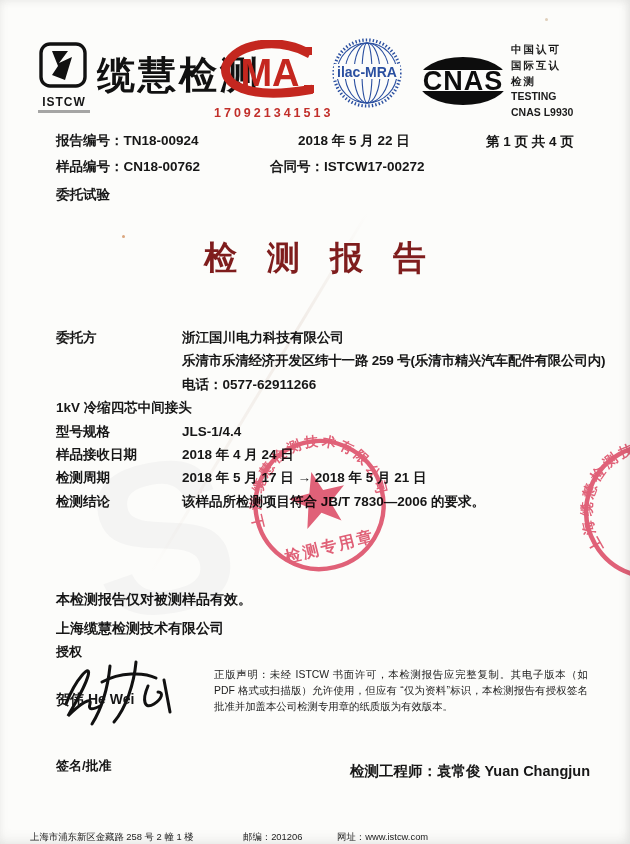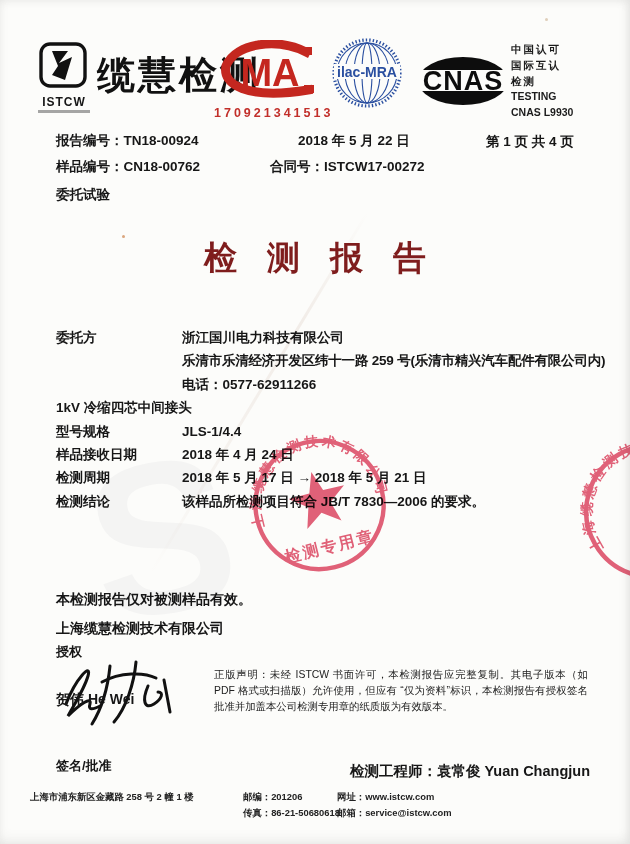--- a/index.html
+++ b/index.html
@@ -29,21 +29,21 @@
   
   .fields{left:56px;top:326px;width:548px;}
   .frow{display:grid;grid-template-columns:126px 1fr;line-height:23.4px;}
   .flabel,.fvalue{font-size:13.5px;font-weight:700;white-space:nowrap;}
   
   .stmt{font-size:14px;font-weight:700;white-space:nowrap;}
   .disclaimer{left:214px;top:667px;width:374px;font-size:10.4px;line-height:1.52;font-weight:400;
     color:#222;text-align:justify;}
   .engineer{right:40px;top:762px;font-size:14.5px;font-weight:700;}
   
-  .fcol{font-size:9.4px;font-weight:700;line-height:1.75;color:#222;white-space:nowrap;}
+  .fcol{font-size:9.4px;font-weight:400;line-height:1.75;color:#222;white-space:nowrap;margin-top:40px;}
   
   .stamp{mix-blend-mode:multiply;opacity:.9;}
   .stamp-main{left:247px;top:432px;transform:rotate(-14deg);}
   .stamp-right{left:578px;top:436px;transform:rotate(-30deg);}
   
   .watermark{left:90px;top:430px;font-size:215px;font-weight:700;color:rgba(110,110,125,.055);
     transform:rotate(-10deg);line-height:1;}
   .streak{left:366px;top:212px;width:3px;height:420px;transform:rotate(-329deg);transform-origin:top left;
     background:linear-gradient(to bottom,rgba(200,175,160,0),rgba(200,175,160,.20) 30%,rgba(200,175,160,.12) 70%,rgba(200,175,160,0));}
   .speck{width:3px;height:3px;border-radius:50%;}

